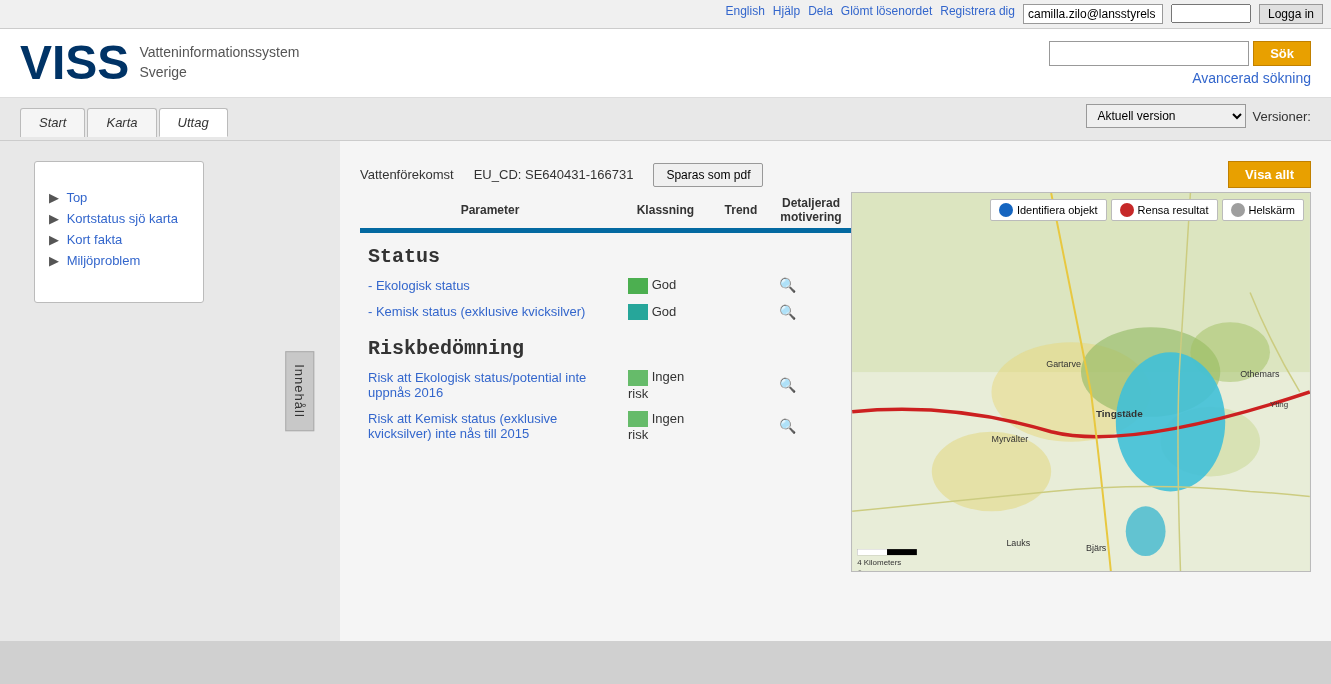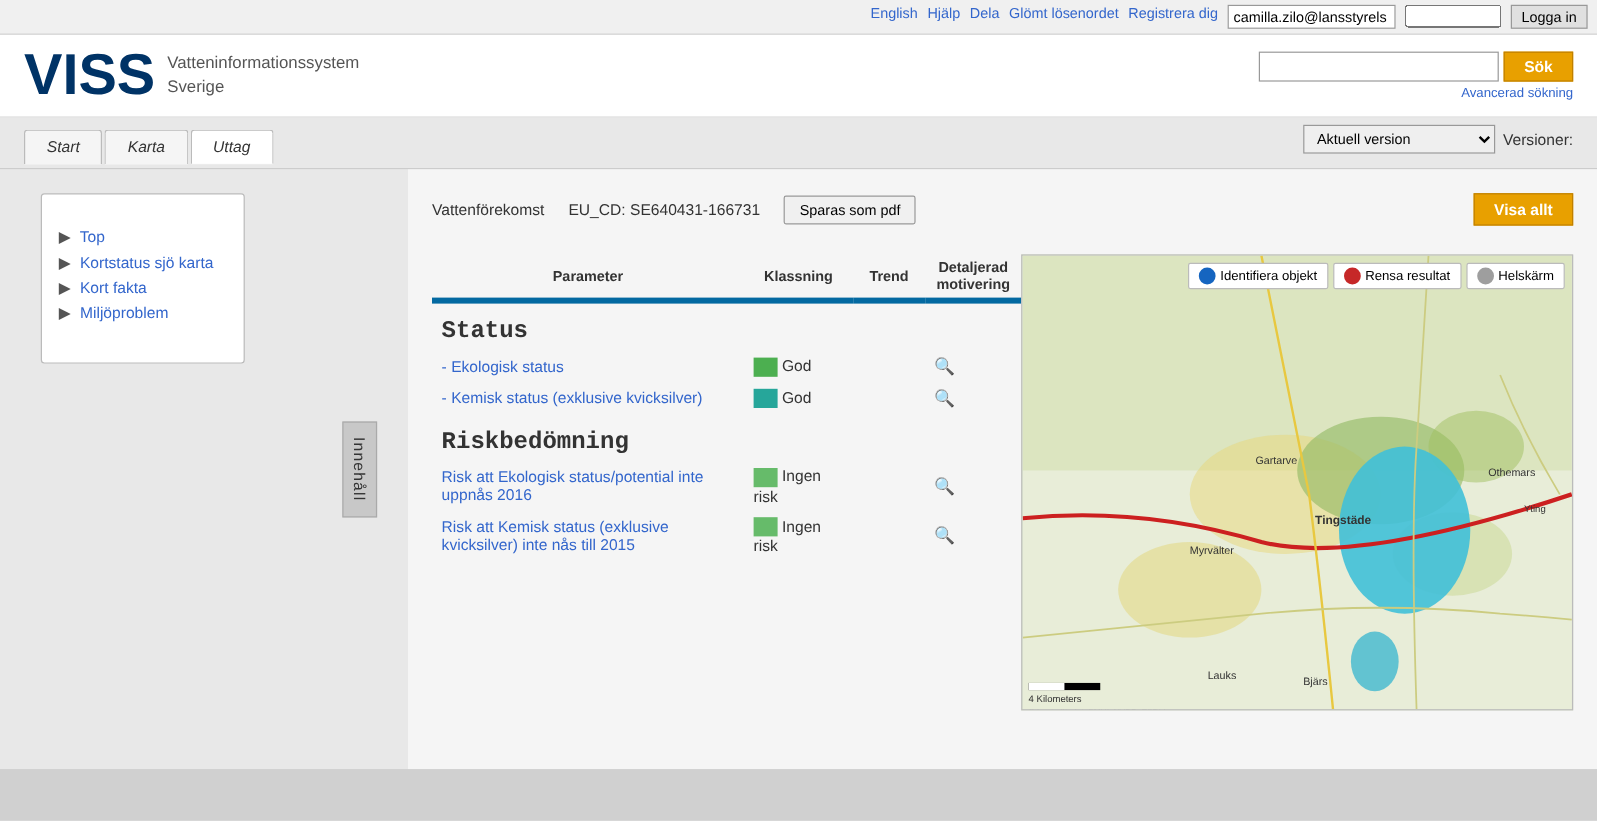--- a/index.html
+++ b/index.html
@@ -28,21 +28,21 @@
       justify-content: space-between;
       padding: 10px 20px;
       border-bottom: 1px solid #ddd;
     }
     #logo-area { display: flex; align-items: center; gap: 10px; }
     #logo-viss { font-size: 48px; font-weight: bold; color: #003366; line-height: 1; }
     #logo-subtitle { font-size: 14px; color: #555; line-height: 1.4; }
     #search-area { display: flex; flex-direction: column; align-items: flex-end; gap: 4px; }
     #search-area input { border: 1px solid #999; padding: 3px 6px; width: 200px; font-size: 13px; }
     #search-btn { background: #e8a000; color: #fff; border: 1px solid #c08000; padding: 4px 16px; font-size: 13px; font-weight: bold; cursor: pointer; }
-    #advanced-search { font-size: 11px; color: #3366cc; text-decoration: none; margin-left: 44px; }
+    #advanced-search { font-size: 14px; color: #3366cc; text-decoration: none; margin-left: 44px; }
 
     
     #nav-tabs {
       background: #e8e8e8;
       display: flex;
       align-items: center;
       padding: 6px 20px 0 20px;
       border-bottom: 1px solid #ccc;
       justify-content: space-between;
     }
@@ -107,21 +107,21 @@
       background: #f5f5f5;
       padding: 20px;
     }
 
     #page-title { font-size: 30px; font-weight: bold; color: #222; margin-bottom: 8px; }
 
     #water-info {
       display: flex;
       align-items: center;
       justify-content: space-between;
-      margin-bottom: 24px;
+      margin-bottom: 4px;
     }
     #water-info-left { display: flex; gap: 20px; align-items: center; font-size: 13px; }
     #pdf-btn {
       background: #f0f0f0;
       border: 1px solid #999;
       padding: 4px 12px;
       font-size: 12px;
       cursor: pointer;
       border-radius: 2px;
     }

